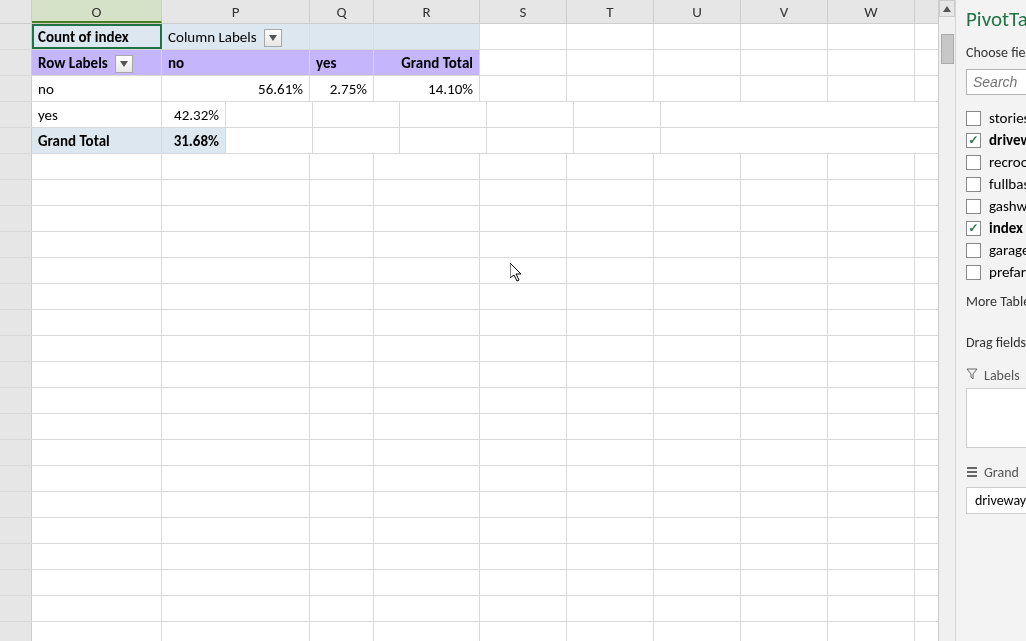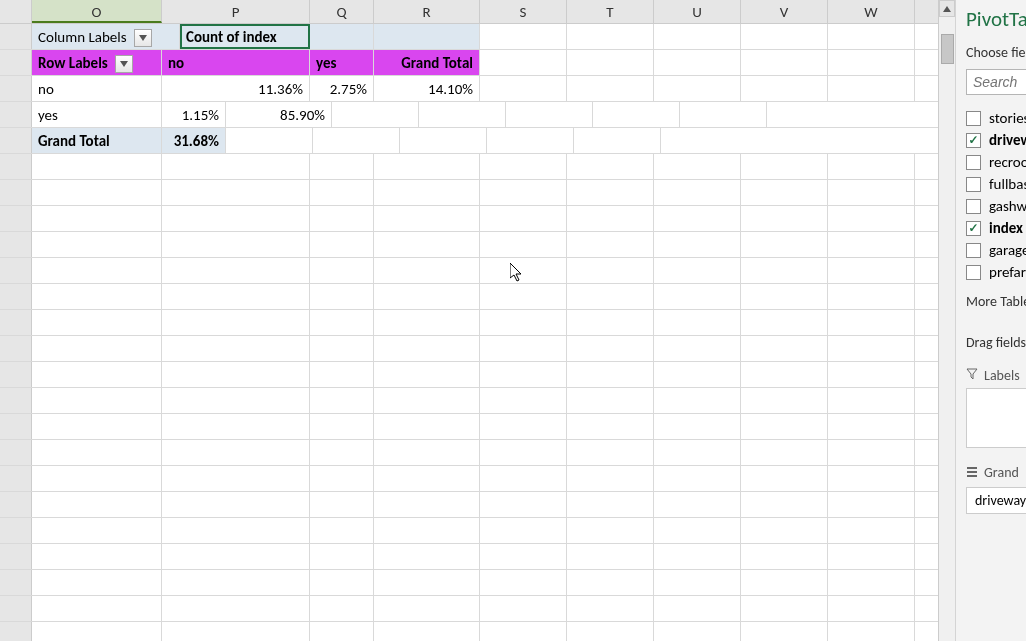--- a/index.html
+++ b/index.html
@@ -77,21 +77,21 @@
       line-height: 22px;
       white-space: nowrap;
       overflow: visible;
     }
     .cell.right { text-align: right; }
     .cell.bold { font-weight: bold; }
     .pivot-header-row .cell {
       background: #dde7f0;
     }
     .pivot-row-labels .cell {
-      background: #d946ef;
+      background: #c4b5fd;
     }
     .pivot-grandtotal .cell {
       background: #dde7f0;
       font-weight: bold;
     }
     .cell.nobg { background: transparent; }
     .cell-selected {
       outline: 2px solid #217346;
       outline-offset: -2px;
     }
@@ -266,29 +266,29 @@
     <div class="col-header col-STUVW">T</div>
     <div class="col-header col-STUVW">U</div>
     <div class="col-header col-STUVW">V</div>
     <div class="col-header col-STUVW">W</div>
   </div>
 
   <div class="grid-body">
 
     <div class="grid-row pivot-header-row">
       <div class="row-num"></div>
+      <div class="cell col-O bold cell-selected">Count of index</div>
       <div class="cell col-P">
         <span>Column Labels</span>
         <span class="dropdown-btn">
           <svg viewBox="0 0 8 6">
               <path d="M0 0 L8 0 L4 6 Z" fill="#555"></path>
             </svg>
         </span>
       </div>
-      <div class="cell col-O bold cell-selected">Count of index</div>
       <div class="cell col-Q"></div>
       <div class="cell col-R"></div>
       <div class="cell col-STUVW nobg"></div>
       <div class="cell col-STUVW nobg"></div>
       <div class="cell col-STUVW nobg"></div>
       <div class="cell col-STUVW nobg"></div>
       <div class="cell col-STUVW nobg"></div>
     </div>
 
     <div class="grid-row pivot-row-labels">
@@ -307,35 +307,34 @@
       <div class="cell col-STUVW nobg"></div>
       <div class="cell col-STUVW nobg"></div>
       <div class="cell col-STUVW nobg"></div>
       <div class="cell col-STUVW nobg"></div>
       <div class="cell col-STUVW nobg"></div>
     </div>
 
     <div class="grid-row">
       <div class="row-num"></div>
       <div class="cell col-O">no</div>
-      <div class="cell col-P right">11.36%</div>
+      <div class="cell col-P right">56.61%</div>
       <div class="cell col-Q right">2.75%</div>
       <div class="cell col-R right">14.10%</div>
       <div class="cell col-STUVW"></div>
       <div class="cell col-STUVW"></div>
       <div class="cell col-STUVW"></div>
       <div class="cell col-STUVW"></div>
       <div class="cell col-STUVW"></div>
     </div>
 
     <div class="grid-row">
       <div class="row-num"></div>
       <div class="cell col-O">yes</div>
-      <div class="cell col-Q right">1.15%</div>
-      <div class="cell col-R right">85.90%</div>
+      <div class="cell col-Q right">42.32%</div>
       <div class="cell col-STUVW"></div>
       <div class="cell col-STUVW"></div>
       <div class="cell col-STUVW"></div>
       <div class="cell col-STUVW"></div>
       <div class="cell col-STUVW"></div>
     </div>
 
     <div class="grid-row pivot-grandtotal">
       <div class="row-num"></div>
       <div class="cell col-O">Grand Total</div>

